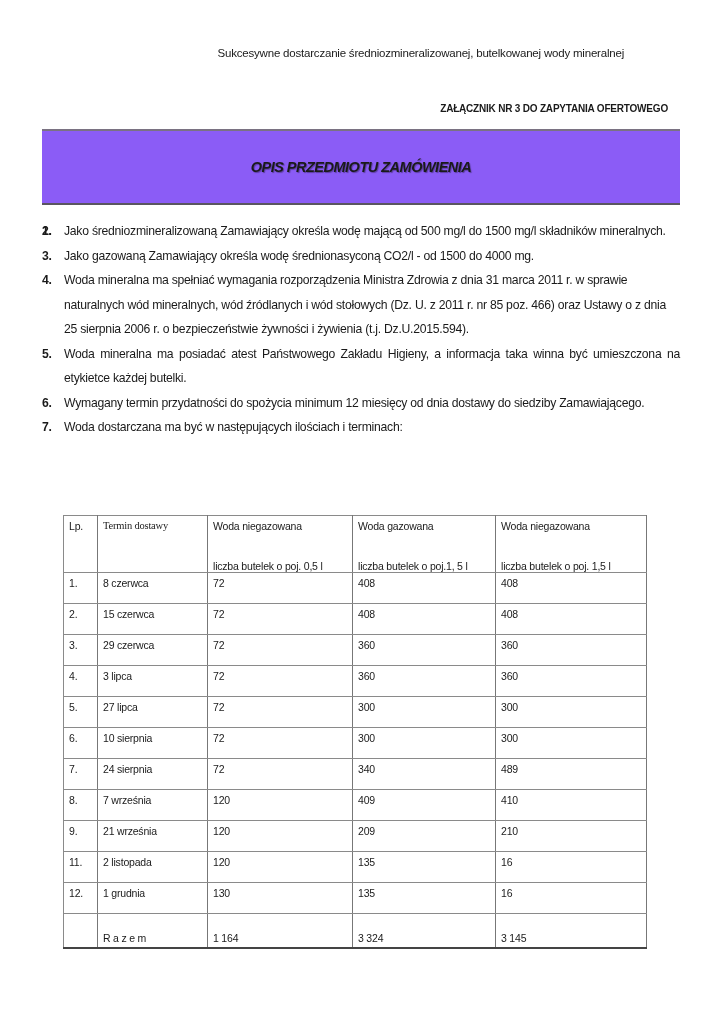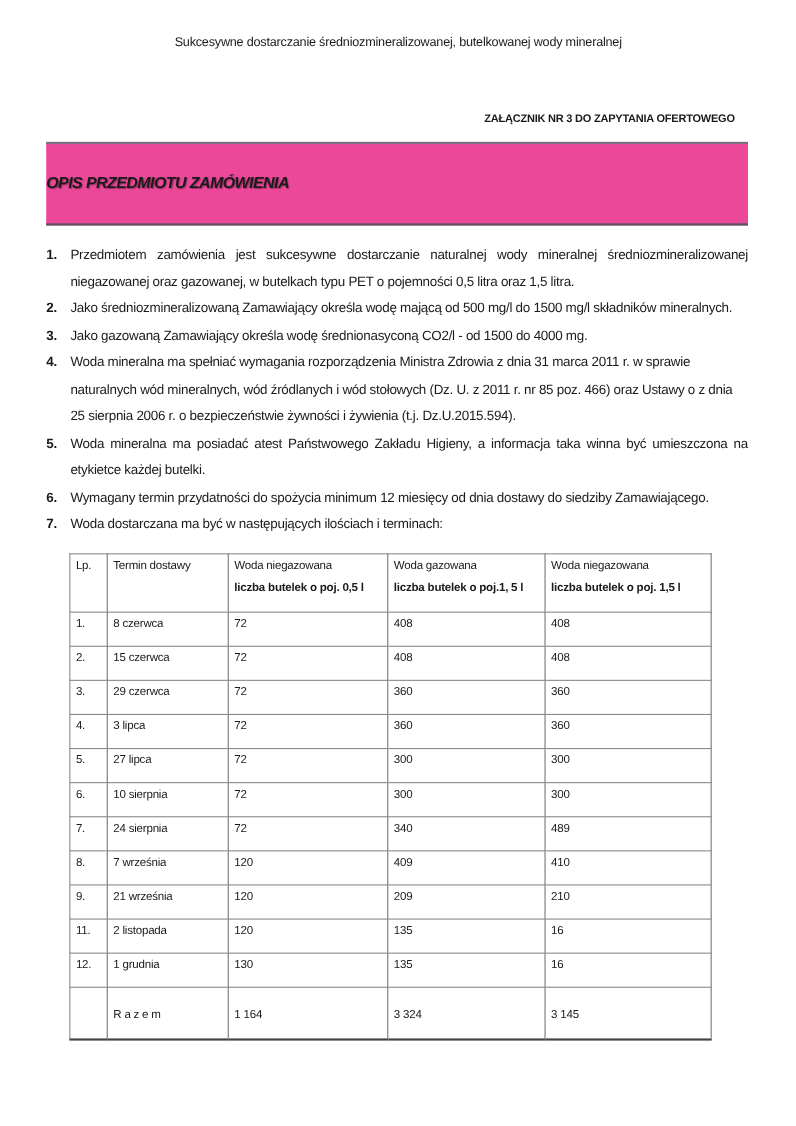--- a/index.html
+++ b/index.html
@@ -1,75 +1,75 @@
 <!DOCTYPE html>
 <html><head>
   <meta charset="utf-8">
   <style>
     html, body { margin: 0; padding: 0; background: #ffffff; }
     body {
       width: 724px; height: 1024px; position: relative; overflow: hidden;
       font-family: "Liberation Sans", sans-serif; color: #1a1a1a;
     }
     .page-header {
-      position: absolute; left: 0; top: 32px; width: 724px; text-align: center;
+      position: absolute; left: 0; top: 46px; width: 624px; text-align: right;
       font-size: 11.5px; line-height: 15px; letter-spacing: -0.2px;
     }
     .annex {
       position: absolute; right: 56px; top: 103px; font-size: 10px; font-weight: bold;
       letter-spacing: -0.2px;
     }
     .title-box {
       position: absolute; left: 42px; top: 129px; width: 638px; height: 76px;
-      background: #ec4899; border-top: 2px solid #7a7282; border-bottom: 2px solid #5a5560;
-      box-sizing: border-box; display: flex; align-items: center; 
+      background: #8b5cf6; border-top: 2px solid #7a7282; border-bottom: 2px solid #5a5560;
+      box-sizing: border-box; display: flex; align-items: center; justify-content: center;
     }
     .title-box span {
       font-size: 14.5px; font-weight: bold; font-style: italic; letter-spacing: -0.5px;
       text-shadow: 1px 1px 1px rgba(0,0,0,0.35);
     }
     .list { position: absolute; left: 42px; top: 219px; width: 638px; }
     .item { position: relative; padding-left: 22px; font-size: 12.2px; line-height: 24.5px; letter-spacing: -0.25px; }
     .item.justify { text-align: justify; text-align-last: left; }
     .item .num { position: absolute; left: 0; top: 0; font-weight: bold; }
     table.plan {
-      position: absolute; left: 63px; top: 503px; width: 584px; border-collapse: collapse;
+      position: absolute; left: 63px; top: 515px; width: 584px; border-collapse: collapse;
       font-size: 10.5px; letter-spacing: -0.2px;
     }
     table.plan td {
       border: 1px solid #8a8a8a; vertical-align: top; padding: 4px 5px 0 5px; height: 26px;
     }
     table.plan tr.hdr td { height: 48px; }
-    table.plan tr.total td { height: 26px; vertical-align: bottom; padding-bottom: 16px; }
+    table.plan tr.total td { height: 26px; vertical-align: bottom; padding-bottom: 3px; }
     table.plan tr.total td { border-bottom: 2px solid #444; }
     table.plan tr.row-12 td { border-top: 1.5px solid #222; }
     table.plan td.c { text-align: left; }
     table.plan td.lp { width: 23px; }
-    table.plan td.term { width: 99px; }
+    table.plan td.term { width: 99px; font-family: Liberation Serif, serif; }
     table.plan td.col3 { width: 134px; }
     table.plan td.col4 { width: 132px; }
-    .hdr .sub { display: block; margin-top: 8px; font-weight: bold; }
+    .hdr .sub { display: block; margin-top: 28px; }
     .spaced { letter-spacing: 2.5px; }
     table.plan td { border-right: 1.5px solid #777; }
   </style>
 </head>
 <body>
 
 <div class="page-header">
   <div>Sukcesywne dostarczanie średniozmineralizowanej, butelkowanej  wody  mineralnej</div>
 </div>
 
 <div class="annex">ZAŁĄCZNIK NR 3 DO ZAPYTANIA OFERTOWEGO</div>
 
 <div class="title-box">
   <span>OPIS PRZEDMIOTU ZAMÓWIENIA</span>
 </div>
 
 <div class="list">
-  <div class="item justify"><span class="num">1.</span><span>Przedmiotem zamówienia jest sukcesywne dostarczanie naturalnej wody mineralnej średniozmineralizowanej niegazowanej oraz gazowanej, w butelkach typu PET o pojemności 0,5 litra oraz 1,5 litra.</span></div>
+  <div class="item justify"><span class="num">1.</span></div>
   <div class="item justify"><span class="num">2.</span><span>Jako średniozmineralizowaną Zamawiający określa wodę mającą od 500 mg/l do 1500 mg/l składników mineralnych.</span></div>
   <div class="item"><span class="num">3.</span><span>Jako gazowaną Zamawiający określa wodę średnionasyconą CO2/l - od 1500 do 4000 mg.</span></div>
   <div class="item"><span class="num">4.</span><span>Woda mineralna ma spełniać wymagania rozporządzenia Ministra Zdrowia z dnia 31 marca 2011 r. w sprawie naturalnych wód mineralnych, wód źródlanych i wód stołowych (Dz. U. z 2011 r. nr 85 poz. 466) oraz Ustawy o z dnia 25 sierpnia 2006 r. o bezpieczeństwie żywności i żywienia (t.j. Dz.U.2015.594).</span></div>
   <div class="item justify"><span class="num">5.</span><span>Woda mineralna ma posiadać atest Państwowego Zakładu Higieny, a informacja taka winna być umieszczona na etykietce każdej butelki.</span></div>
   <div class="item"><span class="num">6.</span><span>Wymagany termin przydatności do spożycia minimum 12 miesięcy od dnia dostawy do siedziby Zamawiającego.</span></div>
   <div class="item"><span class="num">7.</span><span>Woda dostarczana ma być w następujących ilościach i terminach:</span></div>
 </div>
 
 <table class="plan">
   <tbody>

